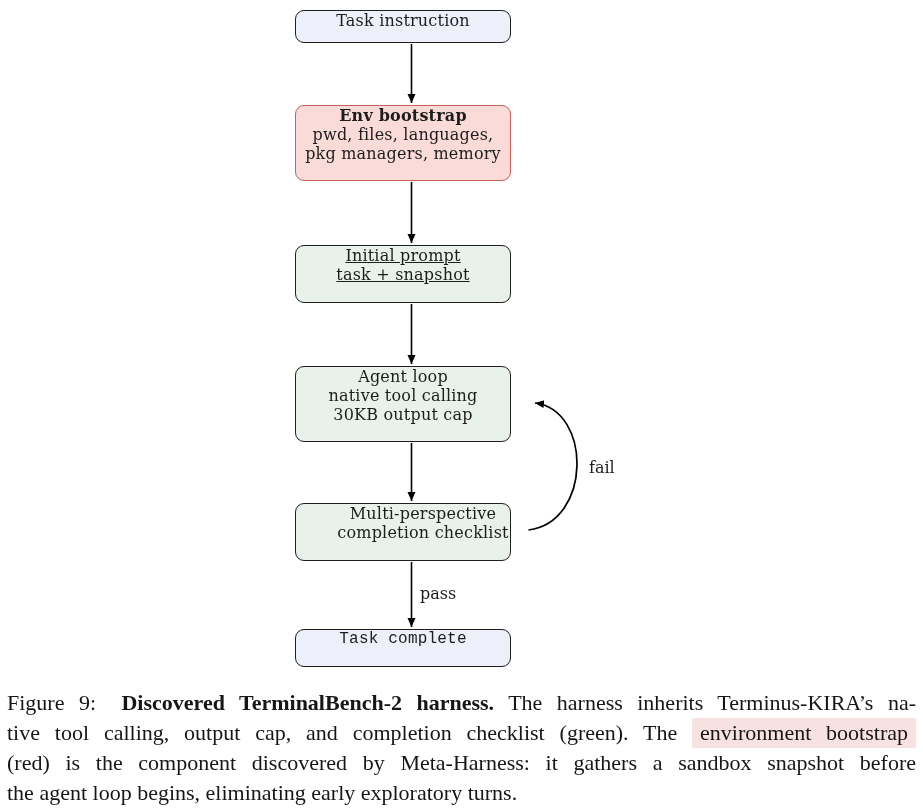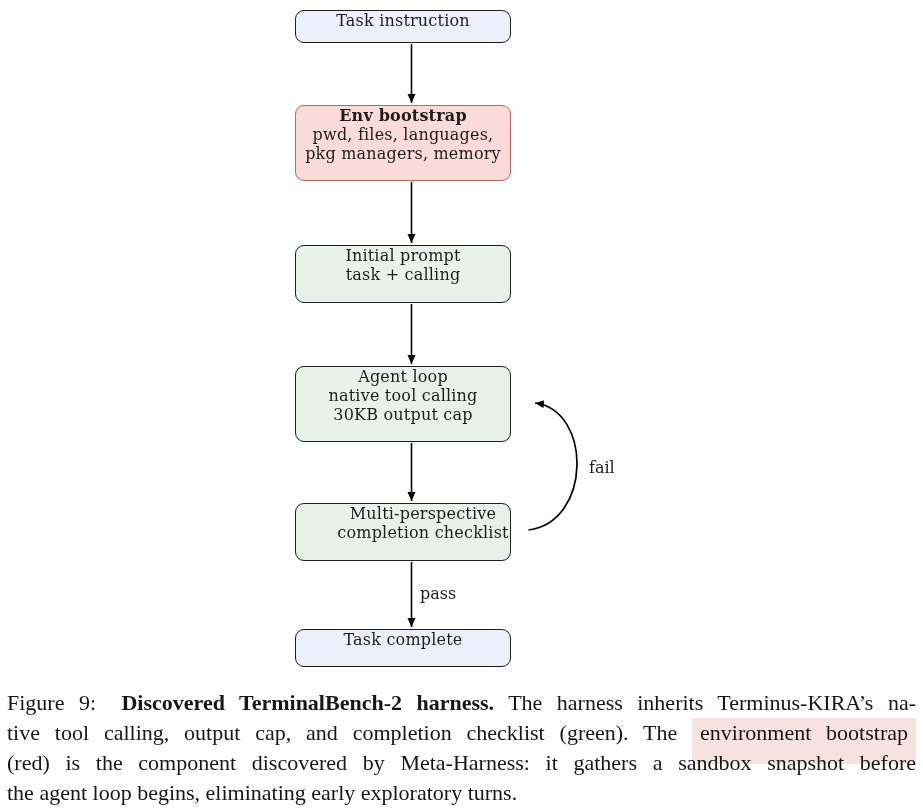--- a/index.html
+++ b/index.html
@@ -55,21 +55,21 @@
     font-family: "Liberation Serif", serif;
     font-size: 22px;
     line-height: 30px;
     color: #161616;
   }
   .cap-line { width: 100%; }
   .cap-line.just { text-align: justify; text-align-last: justify; }
   .cap-bold { font-weight: bold; margin-left: 11px; }
   .cap-highlight {
     background: #f8e1e1;
-    padding: 2px 8px 19px 8px;
+    padding: 2px 8px 3px 8px;
     border-radius: 2px;
   }
 </style>
 </head>
 <body>
 
 <div class="page">
 
   <div class="diagram">
 
@@ -90,37 +90,37 @@
     <div class="node neutral" style="top:10px;  height:33px;">
       <span class="nline">Task instruction</span>
     </div>
 
     <div class="node red" style="top:105px; height:76px;">
       <span class="nline bold-line">Env bootstrap</span>
       <span class="nline">pwd, files, languages,</span>
       <span class="nline">pkg managers, memory</span>
     </div>
 
-    <div class="node green" style="top:245px; height:58px;">
+    <div class="node green" style="top:245px; height:58px;text-decoration:underline;">
       <span class="nline">Initial prompt</span>
-      <span class="nline">task + calling</span>
+      <span class="nline">task + snapshot</span>
     </div>
 
     <div class="node green" style="top:366px; height:76px;">
       <span class="nline">Agent loop</span>
       <span class="nline">native tool calling</span>
       <span class="nline">30KB output cap</span>
     </div>
 
     <div class="node green" style="top:503px; height:58px;padding-left:40px;">
       <span class="nline">Multi-perspective</span>
       <span class="nline">completion checklist</span>
     </div>
 
-    <div class="node neutral" style="top:629px; height:38px;">
+    <div class="node neutral" style="top:629px; height:38px;font-family:Liberation Mono, monospace;">
       <span class="nline">Task complete</span>
     </div>
 
     <div class="edge-label" style="left:420px; top:584px;">pass</div>
     <div class="edge-label" style="left:589px; top:458px;">fail</div>
   </div>
 
   <div class="caption">
     <div class="cap-line just"><span>Figure 9: </span><span class="cap-bold">Discovered TerminalBench-2 harness.</span><span> The harness inherits Terminus-KIRA’s na-</span></div>
     <div class="cap-line just"><span>tive tool calling, output cap, and completion checklist (green). The </span><span class="cap-highlight">environment bootstrap</span></div>

